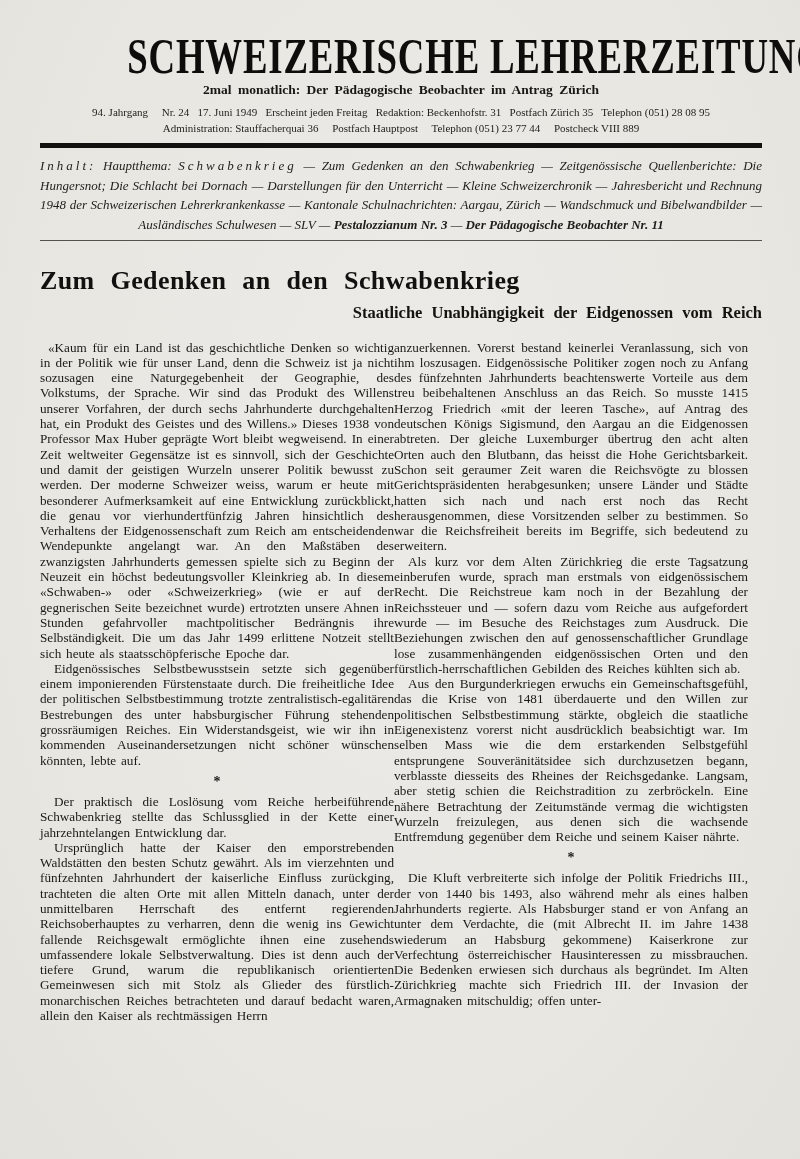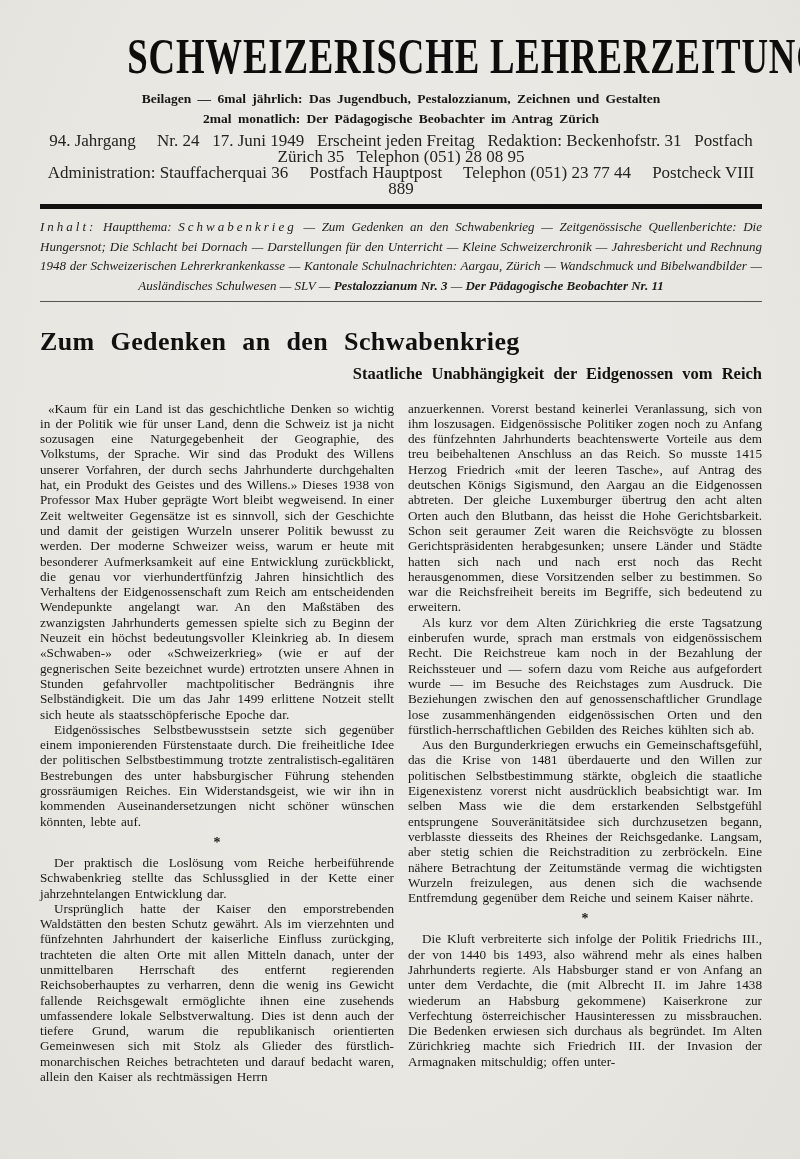--- a/index.html
+++ b/index.html
@@ -36,21 +36,21 @@
     text-align:center;
     font-weight:bold;
     font-size:13.5px;
     line-height:20px;
     word-spacing:3px;
     color:#181714;
   }
   .beilagen.first { margin-top:9px; }
   .issue-info {
     text-align:center;
-    font-size:17px;
+    font-size:11px;
     line-height:16px;
     white-space:pre-wrap;
     color:#24231f;
   }
   .issue-info.first { margin-top:4px; }
   .rule-thick {
     height:5px;
     background:#121110;
     margin-top:7px;
   }
@@ -83,21 +83,20 @@
   .article-subtitle {
     margin-top:7px;
     text-align:right;
     font-weight:bold;
     font-size:16.5px;
     word-spacing:5px;
     color:#14130f;
   }
   .body-columns {
     display:flex;
-    gap:14px;
     margin-top:17px;
   }
   .col { width:354px; }
   .col p {
     margin:0;
     font-size:13.2px;
     line-height:15.3px;
     text-align:justify;
     word-spacing:1.5px;
     color:#1a1916;
@@ -123,21 +122,20 @@
 </style>
 </head>
 <body>
 
 <div class="page">
 
   <div class="masthead-title">
     <span class="squeeze">SCHWEIZERISCHE LEHRERZEITUNG</span>
   </div>
 
-  <div class="beilagen first">Beilagen — 6mal jährlich: Das Jugendbuch, Pestalozzianum, Zeichnen und Gestalten</div>
   <div class="beilagen">2mal monatlich: Der Pädagogische Beobachter im Antrag Zürich</div>
 
   <div class="issue-info first">94. Jahrgang     Nr. 24   17. Juni 1949   Erscheint jeden Freitag   Redaktion: Beckenhofstr. 31   Postfach Zürich 35   Telephon (051) 28 08 95</div>
   <div class="issue-info">Administration: Stauffacherquai 36     Postfach Hauptpost     Telephon (051) 23 77 44     Postcheck VIII 889</div>
 
   <div class="rule-thick"></div>
 
   <div class="inhalt"><span class="ls">Inhalt:</span><span> Hauptthema: </span><span class="ls">Schwabenkrieg</span><span> — Zum Gedenken an den Schwabenkrieg — Zeitgenössische Quellenberichte: Die Hungersnot; Die Schlacht bei Dornach — Darstellungen für den Unterricht — Kleine Schweizerchronik — Jahresbericht und Rechnung 1948 der Schweizerischen Lehrerkrankenkasse — Kantonale Schulnachrichten: Aargau, Zürich — Wandschmuck und Bibelwandbilder — Ausländisches Schulwesen — SLV — </span><b>Pestalozzianum Nr. 3</b><span> — </span><b>Der Pädagogische Beobachter Nr. 11</b></div>
 
   <div class="rule-thin"></div>

